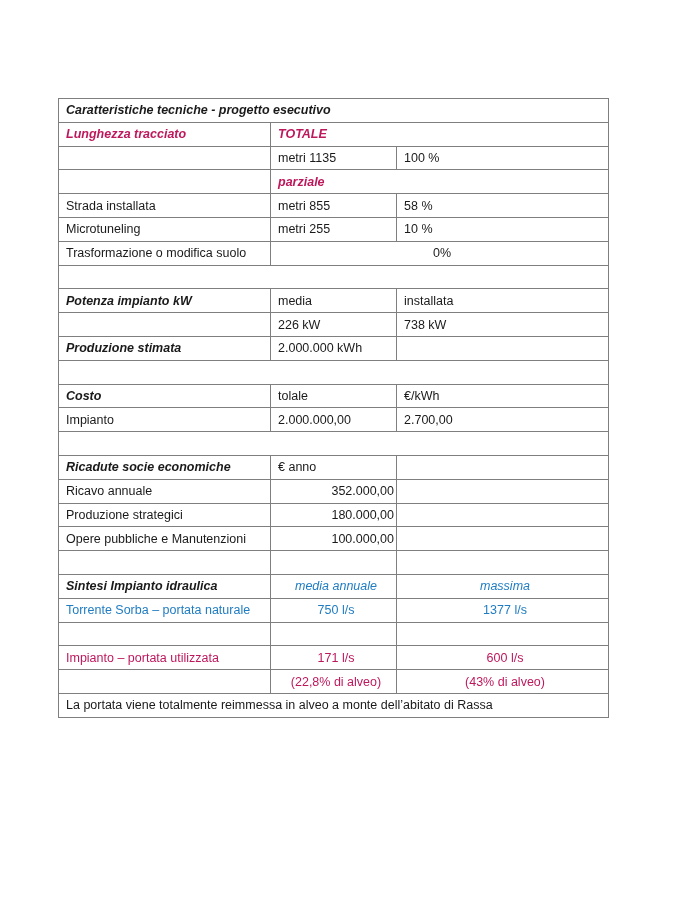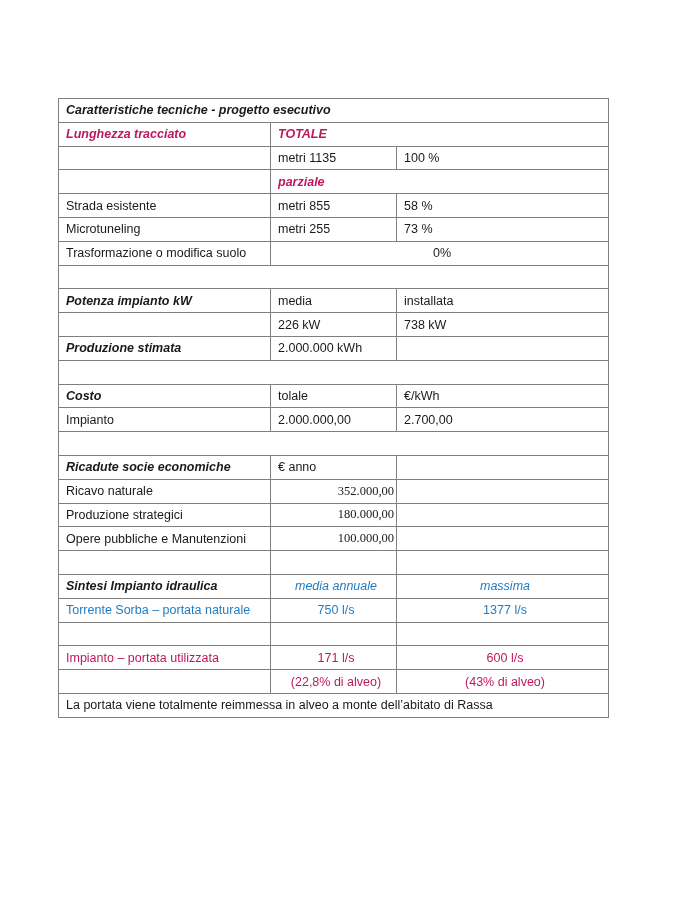--- a/index.html
+++ b/index.html
@@ -38,21 +38,21 @@
     padding-bottom:7px;
   }
   .bi{font-weight:bold;font-style:italic;}
   .it{font-style:italic;}
   .green{color:#be185d;}
   .blue{color:#1f7cc2;}
   .ind{padding-left:15px;}      
   .p2{padding-left:15px;}       
   .p3{padding-left:9px;}        
   .p6{padding-left:6px;text-align:center;}        
-  .num{text-align:right;padding-right:18px;font-family:Liberation Serif, serif;}
+  .num{text-align:right;padding-right:18px;}
   .ctr{text-align:center;padding-left:0;}
 </style>
 </head>
 <body>
 
 <div class="page">
   <table class="doc">
     <colgroup>
       <col style="width:212px">
         <col style="width:126px">
@@ -71,28 +71,28 @@
     <tr>
       <td></td>
       <td class="p2">metri 1135</td>
       <td class="p3">100 %</td>
     </tr>
     <tr>
       <td></td>
       <td colspan="2" class="bi green">parziale</td>
     </tr>
     <tr>
-      <td class="ind">Strada esistente</td>
+      <td class="ind">Strada installata</td>
       <td class="p2">metri 855</td>
       <td class="p3">58 %</td>
     </tr>
     <tr>
       <td class="ind">Microtuneling</td>
       <td class="p2">metri 255</td>
-      <td class="p3">73 %</td>
+      <td class="p3">10 %</td>
     </tr>
     <tr>
       <td class="ind">Trasformazione o modifica suolo</td>
       <td colspan="2" class="ctr">0%</td>
     </tr>
 
     <tr>
           <td colspan="3"></td>
         </tr>
 
@@ -130,21 +130,21 @@
     <tr>
           <td colspan="3"></td>
         </tr>
 
     <tr>
       <td class="bi">Ricadute socie economiche</td>
       <td class="p2">€ anno</td>
       <td></td>
     </tr>
     <tr>
-      <td class="ind">Ricavo naturale</td>
+      <td class="ind">Ricavo annuale</td>
       <td class="num">352.000,00</td>
       <td></td>
     </tr>
     <tr>
       <td class="ind">Produzione strategici</td>
       <td class="num">180.000,00</td>
       <td></td>
     </tr>
     <tr>
       <td class="ind">Opere pubbliche e Manutenzioni</td>

